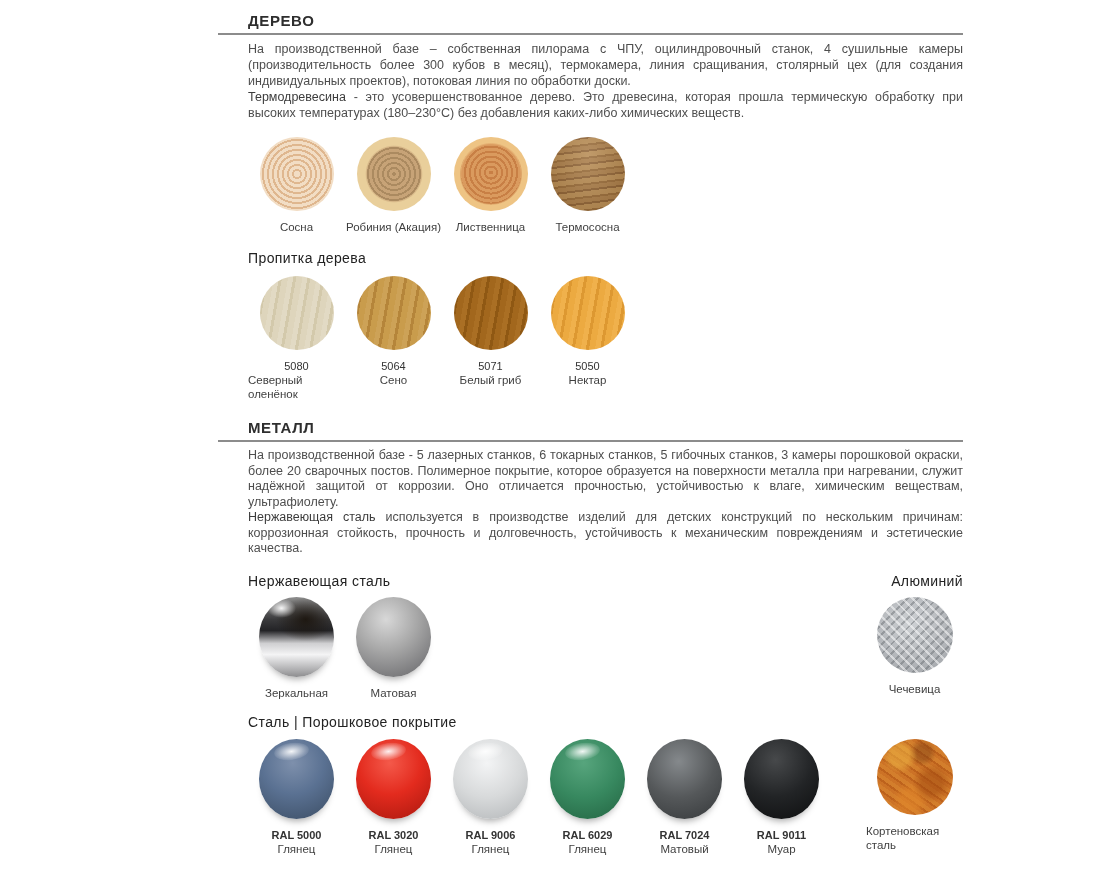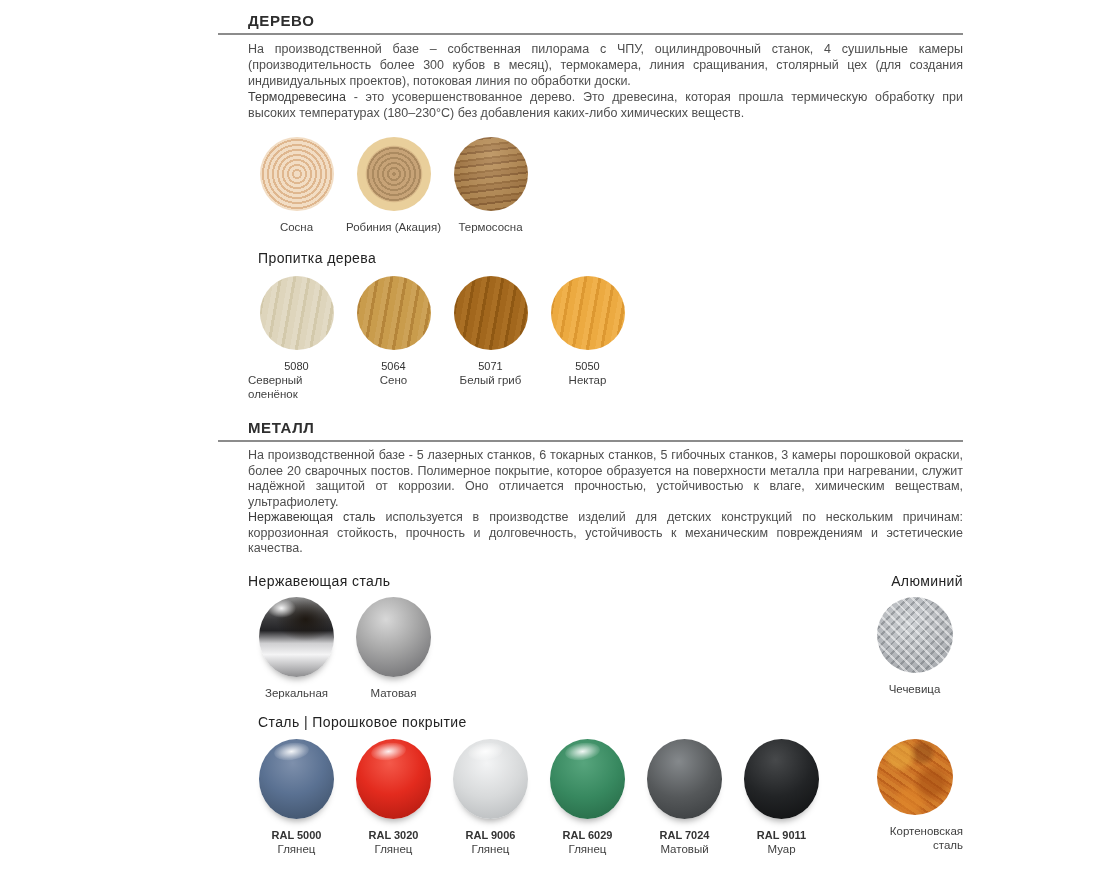--- a/index.html
+++ b/index.html
@@ -9,28 +9,28 @@
 
   .section-title { font-size:15px; font-weight:bold; color:#2e2e2e; letter-spacing:.6px;
     line-height:18px; margin-left:30px; }
   .rule { height:2px; background:#8c8c8c; margin-top:3px; }
 
   .body-text { margin:6px 0 0 30px; width:715px; font-size:12.5px; line-height:16px;
     color:#4e4e4e; text-align:justify; }
   .body-text.tight { line-height:15.5px; }
   .lead { font-weight:normal; color:#3c3c3c; }
 
-  .sub-title { font-size:14px; color:#222222; letter-spacing:.4px; margin-left:40px; }
+  .sub-title { font-size:14px; color:#222222; letter-spacing:.4px; margin-left:30px; }
 
   .swatch-row { display:flex; margin-left:30px; width:715px; }
   .swatch-row.split { justify-content:space-between; }
   .group { display:flex; }
   .sw { width:97px; display:flex; flex-direction:column; align-items:center; }
   .sw-label { margin-top:9px; font-size:11.5px; line-height:14px; color:#3f3f3f;
-    text-align:right; }
+    text-align:left; }
   .nowrap { white-space:nowrap; }
   .sw-code { font-size:11px; line-height:14px; color:#333; text-align:center; margin-top:9px; }
   .sw-code.bold { font-weight:bold;text-align:right; }
   .sw-finish { font-size:11.5px; line-height:14px; color:#3f3f3f; text-align:left; }
 
   .circle { border-radius:50%; flex-shrink:0; }
   .d74 { width:74px; height:74px; }
   .egg { width:75px; height:80px; box-shadow:0 7px 7px -5px rgba(0,0,0,.35); }
 
   
@@ -111,20 +111,24 @@
   <div class="swatch-row mt-wood-row">
     <div class="sw">
       <div class="circle d74 c-sosna"></div>
       <div class="sw-label nowrap">Сосна</div>
     </div>
     <div class="sw">
       <div class="circle d74 c-robinia"></div>
       <div class="sw-label nowrap">Робиния (Акация)</div>
     </div>
     <div class="sw">
+      <div class="circle d74 c-larch"></div>
+      <div class="sw-label nowrap">Лиственница</div>
+    </div>
+    <div class="sw">
       <div class="circle d74 c-thermo"></div>
       <div class="sw-label nowrap">Термососна</div>
     </div>
   </div>
 
   <div class="sub-title mt-imp-title">Пропитка дерева</div>
 
   <div class="swatch-row mt-imp-row">
     <div class="sw">
       <div class="circle d74 c-5080"></div>

